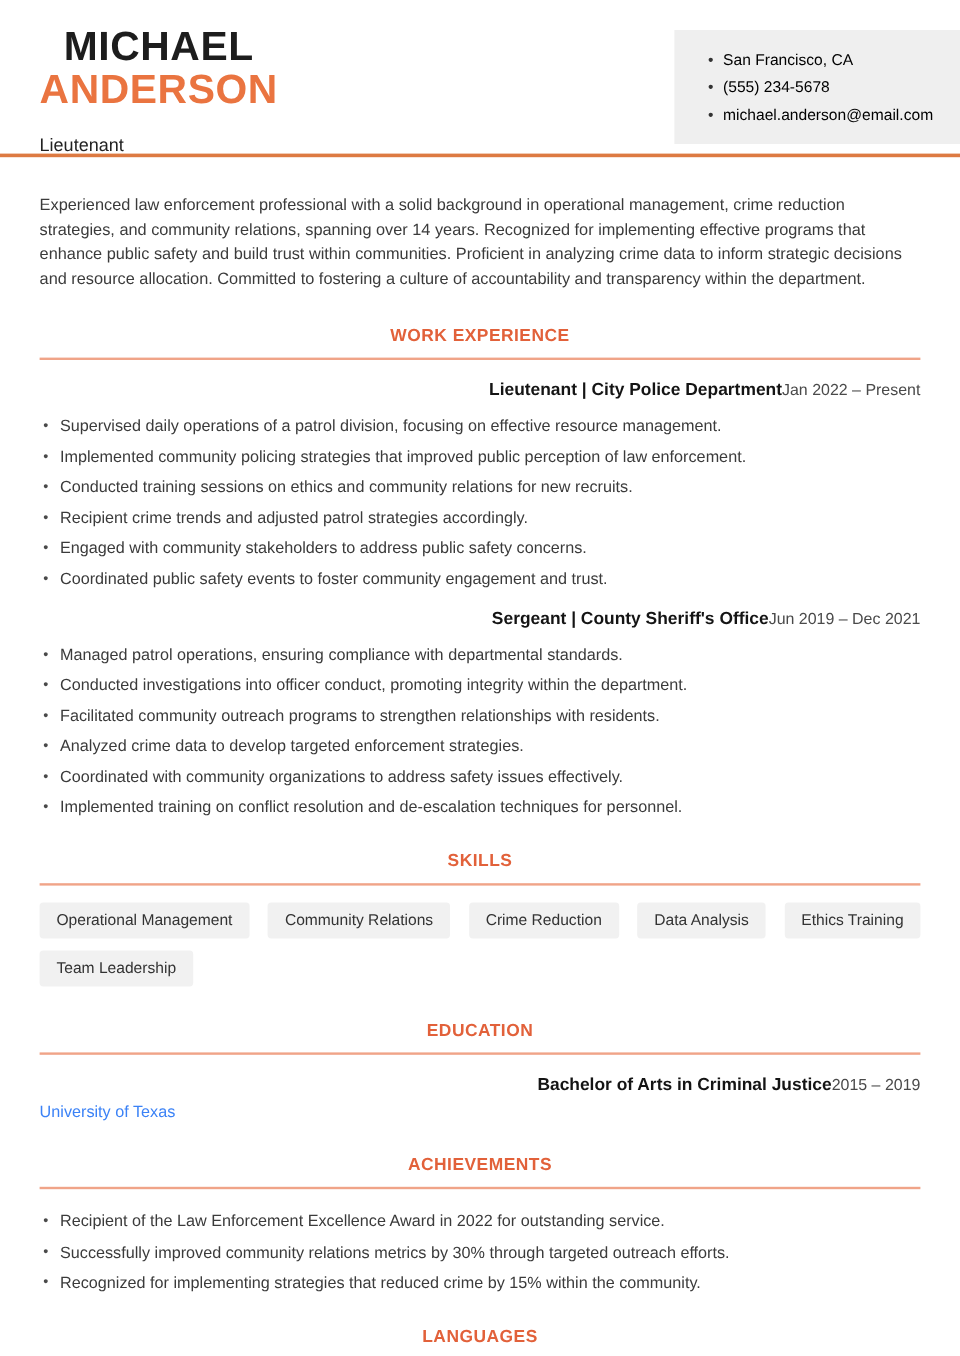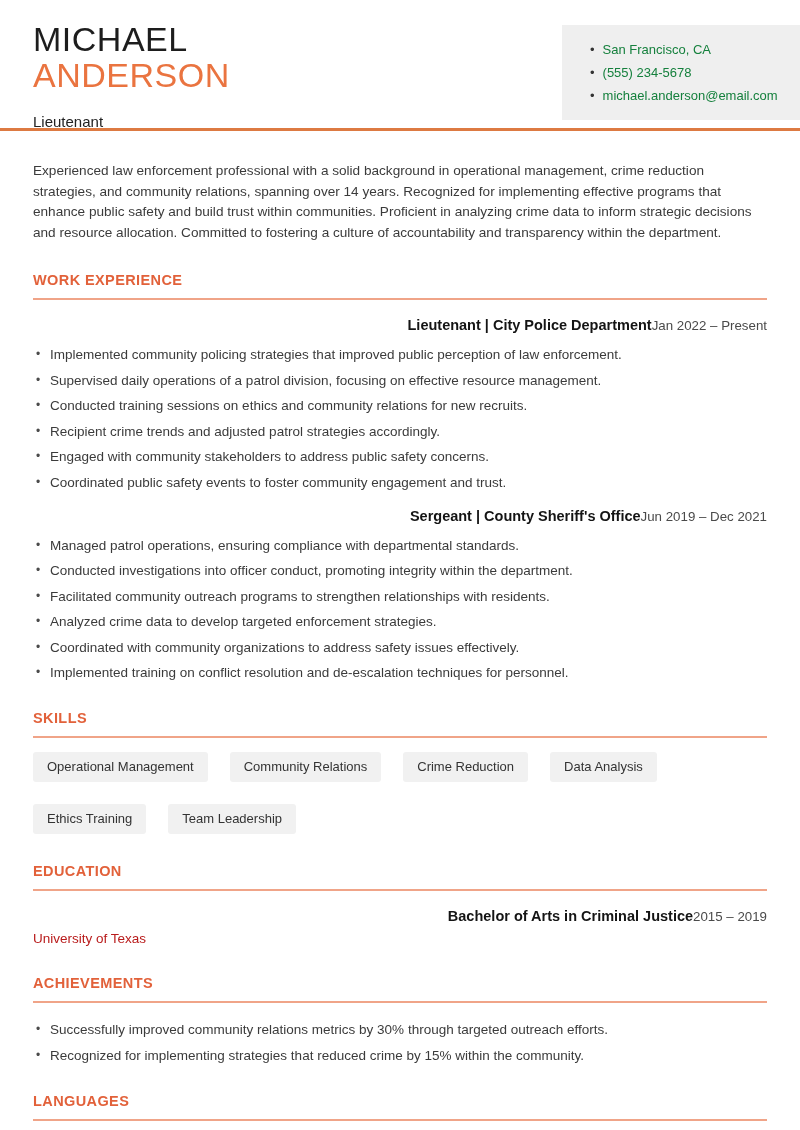--- a/index.html
+++ b/index.html
@@ -14,35 +14,35 @@
   }
   .page { width: 800px; height: 1130px; background: #ffffff; }
 
   
   .header {
     position: relative;
     height: 131px;
     border-bottom: 3px solid #dd7a42;
   }
   .name-block { position: absolute; left: 33px; top: 21px; }
-  .name-line { display: block; font-weight: 400; font-size: 34px; line-height: 1.06; letter-spacing: 0.5px; }
+  .name-line { display: block; font-weight: 700; font-size: 34px; line-height: 1.06; letter-spacing: 0.5px; text-align: center; }
   .name-first { color: #1d1d1d; }
   .name-last  { color: #ea7440; }
   .job-title { margin-top: 20px; font-size: 15px; color: #222222; }
 
   .contact-box {
     position: absolute;
     top: 25px; right: 0;
     width: 238px;
     background: #efefef;
     padding: 13px 10px 13px 28px;
   }
   .contact-box ul { list-style: none; }
   .contact-box li {
-    font-size: 13px; color: #15803d; line-height: 23px;
+    font-size: 13px; color: #000000; line-height: 23px;
     white-space: nowrap;
   }
   .contact-box li::before { content: "•"; margin-right: 8px; color: #333333; }
 
   
   .content { padding: 0 33px; }
 
   .summary {
     margin-top: 30px;
     font-size: 13.6px;
@@ -51,20 +51,21 @@
   }
 
   section { margin-top: 29px; }
   .section-title {
     font-size: 14.5px;
     font-weight: 700;
     letter-spacing: 0.4px;
     color: #e2613a;
     padding-bottom: 10px;
     border-bottom: 2px solid #f0a488;
+    text-align: center;
   }
 
   .entry { margin-top: 17px; }
   .entry-head { display: flex; justify-content: flex-end; align-items: baseline; }
   .entry-title { font-size: 14.5px; font-weight: 700; color: #141414; }
   .entry-dates { font-size: 13.3px; color: #4a4a4a; white-space: nowrap; }
 
   ul.bullets { list-style: none; margin-top: 13px; }
   ul.bullets li {
     position: relative;
@@ -74,32 +75,32 @@
     line-height: 17px;
     margin-bottom: 8.5px;
   }
   ul.bullets li::before {
     content: "•";
     position: absolute; left: 3px; top: 0;
     color: #4a4a4a;
     font-size: 12px;
   }
 
-  .chip-row { display: flex; flex-wrap: wrap; gap: 22px; margin-top: 14px; }
+  .chip-row { display: flex; flex-wrap: wrap; gap: 10px; margin-top: 14px; justify-content: space-between; }
   .chip {
     background: #f1f1f1;
     color: #333333;
     font-size: 13px;
     line-height: 1;
     padding: 8px 14px 9px 14px;
     border-radius: 3px;
     white-space: nowrap;
   }
 
-  .edu-school { margin-top: 7px; font-size: 13.5px; color: #b91c1c; }
+  .edu-school { margin-top: 7px; font-size: 13.5px; color: #3b82f6; }
 </style>
 </head>
 <body>
 
 <div class="page">
 
   <header class="header">
     <div class="name-block">
       <h1>
         <span class="name-line name-first">MICHAEL</span>
@@ -123,22 +124,22 @@
 
     <section>
       <h2 class="section-title">WORK EXPERIENCE</h2>
 
       <div class="entry">
         <div class="entry-head">
           <h3 class="entry-title">Lieutenant | City Police Department</h3>
           <span class="entry-dates">Jan 2022 – Present</span>
         </div>
         <ul class="bullets">
+          <li>Supervised daily operations of a patrol division, focusing on effective resource management.</li>
           <li>Implemented community policing strategies that improved public perception of law enforcement.</li>
-          <li>Supervised daily operations of a patrol division, focusing on effective resource management.</li>
           <li>Conducted training sessions on ethics and community relations for new recruits.</li>
           <li>Recipient crime trends and adjusted patrol strategies accordingly.</li>
           <li>Engaged with community stakeholders to address public safety concerns.</li>
           <li>Coordinated public safety events to foster community engagement and trust.</li>
         </ul>
       </div>
 
       <div class="entry">
         <div class="entry-head">
           <h3 class="entry-title">Sergeant | County Sheriff's Office</h3>
@@ -174,20 +175,21 @@
           <h3 class="entry-title">Bachelor of Arts in Criminal Justice</h3>
           <span class="entry-dates">2015 – 2019</span>
         </div>
         <div class="edu-school">University of Texas</div>
       </div>
     </section>
 
     <section>
       <h2 class="section-title">ACHIEVEMENTS</h2>
       <ul class="bullets" style="margin-top:18px;">
+        <li>Recipient of the Law Enforcement Excellence Award in 2022 for outstanding service.</li>
         <li>Successfully improved community relations metrics by 30% through targeted outreach efforts.</li>
         <li>Recognized for implementing strategies that reduced crime by 15% within the community.</li>
       </ul>
     </section>
 
     <section>
       <h2 class="section-title">LANGUAGES</h2>
 
     </section>
 

